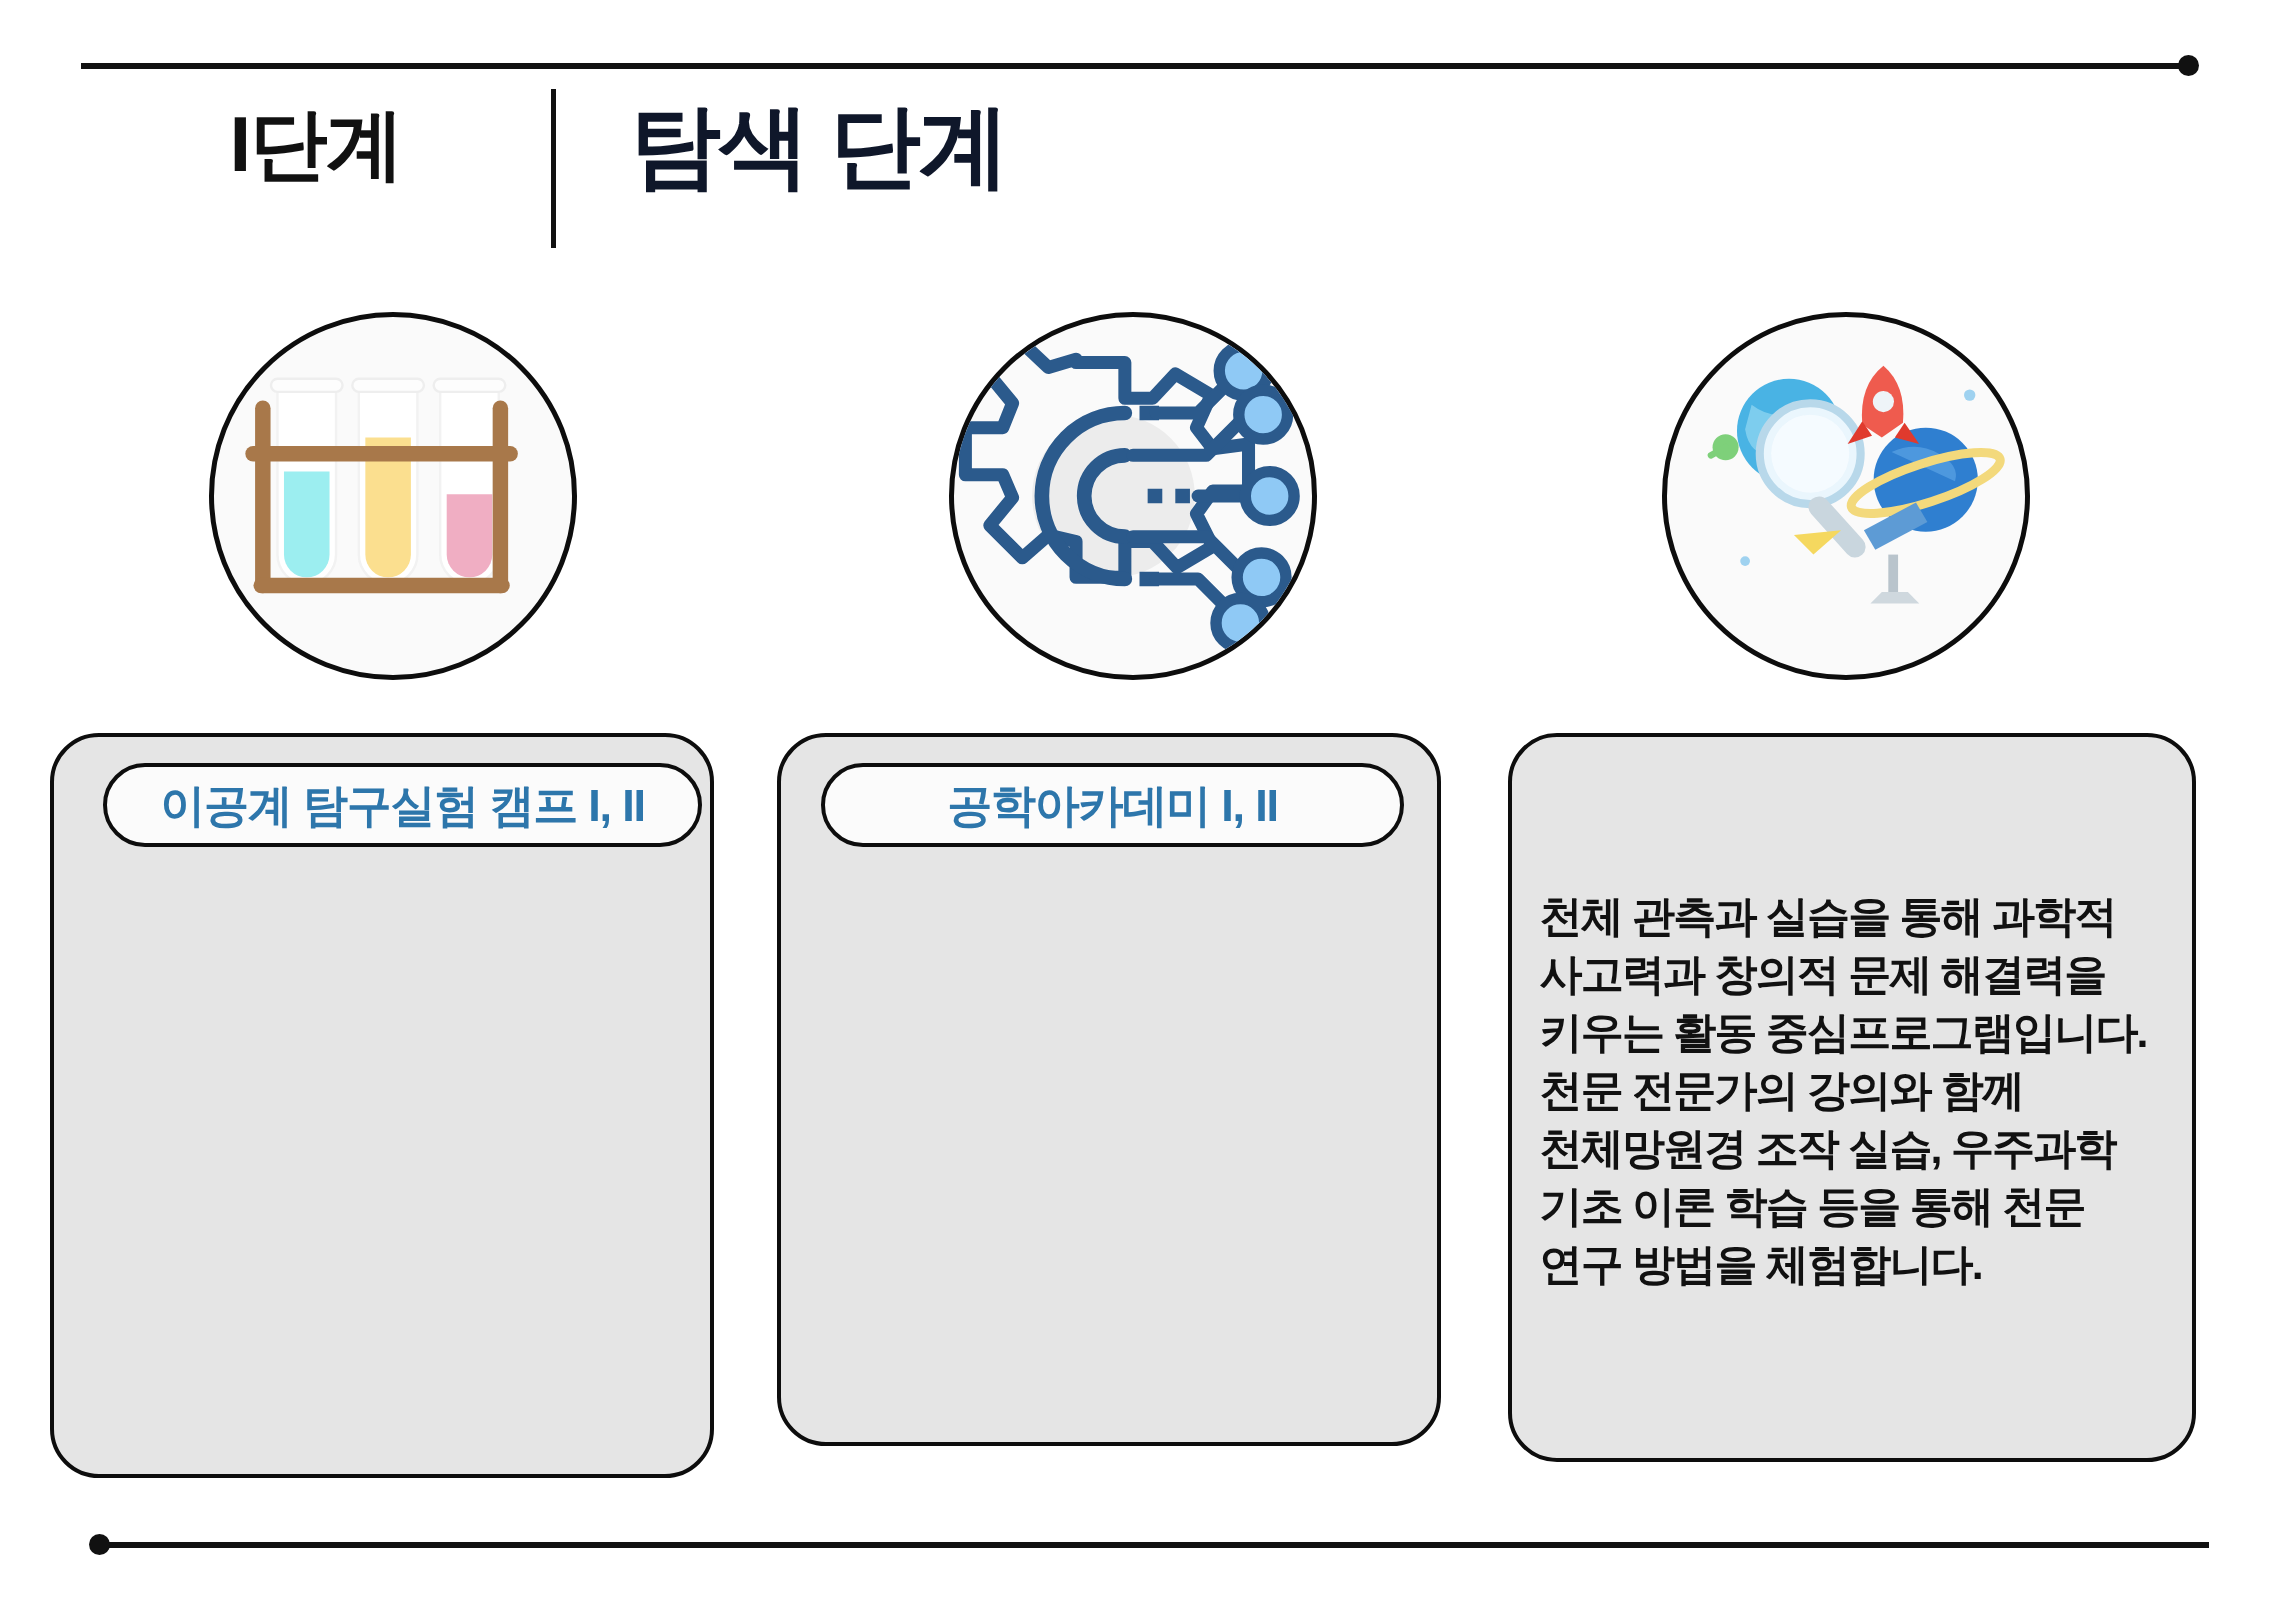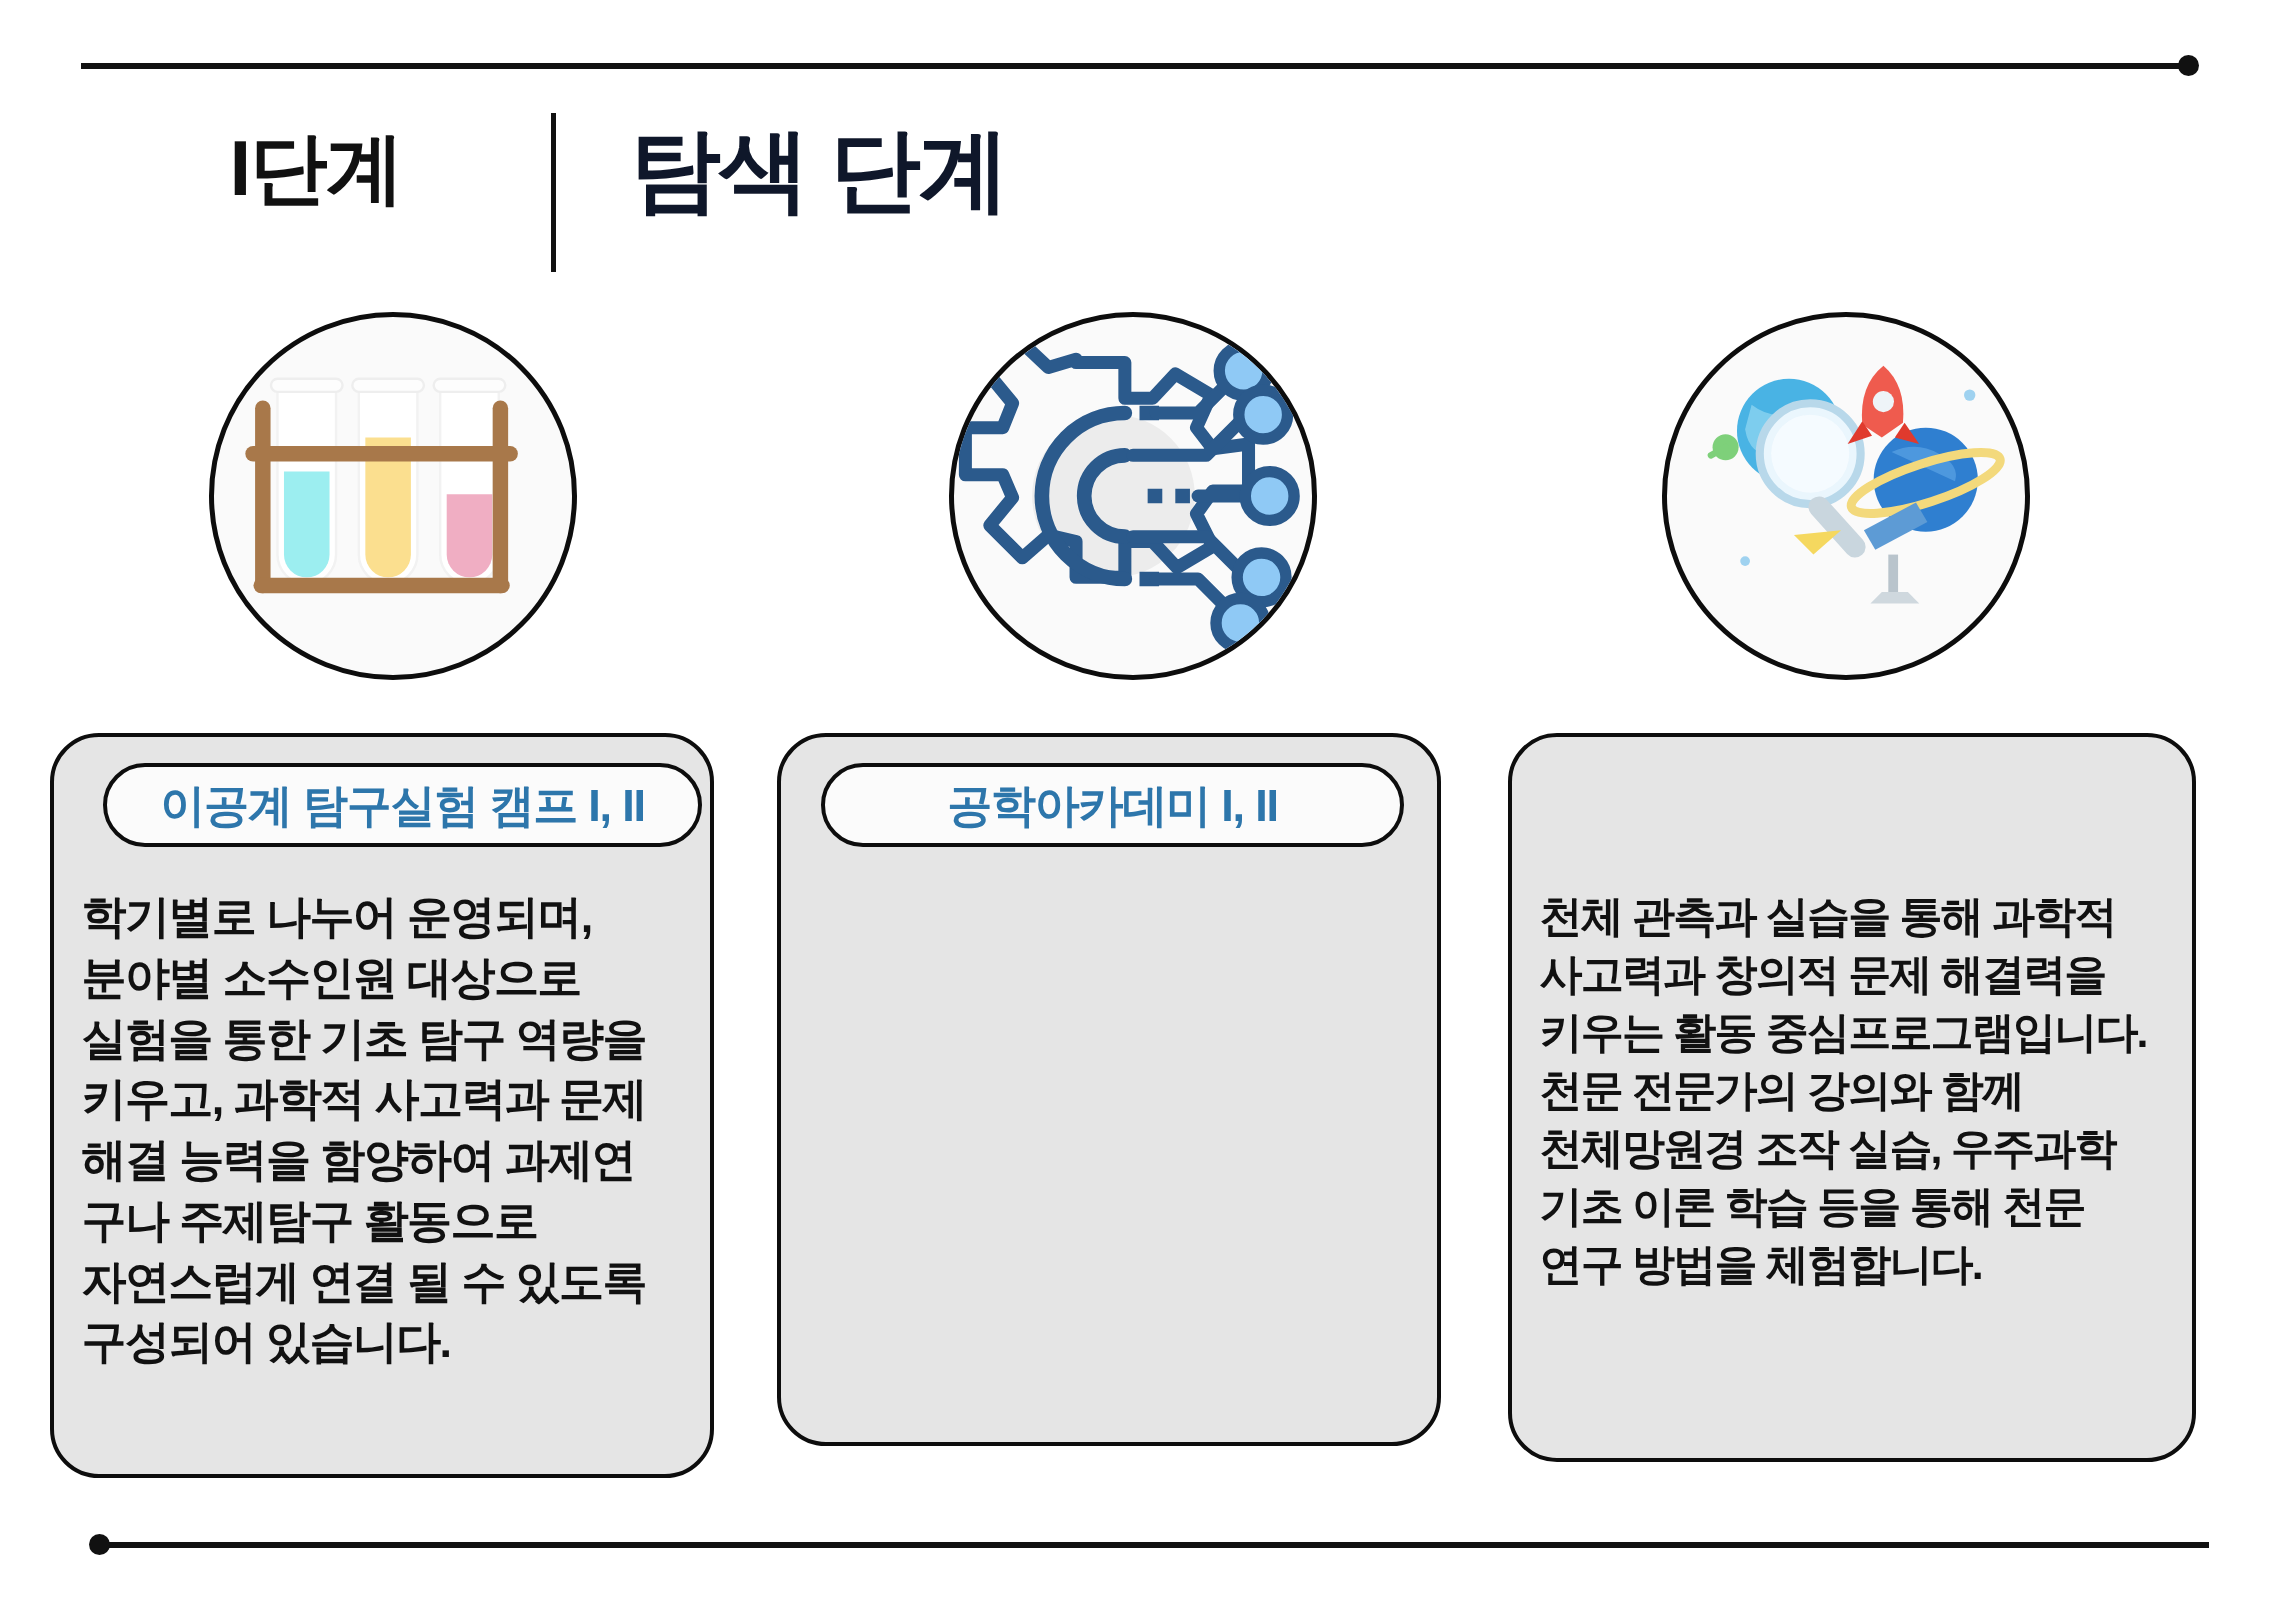--- a/index.html
+++ b/index.html
@@ -40,21 +40,20 @@
 
   
   .header {
     position: absolute;
     top: 89px;
     left: 81px;
     width: 1376px;
     height: 162px;
     display: flex;
     align-items: flex-start;
-    margin-top: 24px;
   }
   .header-stage {
     width: 470px;
     text-align: center;
     font-size: 78px;
     font-weight: bold;
     line-height: 1.25;
     color: #111111;
     letter-spacing: -1.6px;
     padding-top: 6.5px;
@@ -270,28 +269,20 @@
       </svg>
     </div>
   </div>
 
   <div class="cards">
 
     <div class="card card-1">
       <div class="card-title-pill">
         <span class="card-title-text">이공계 탐구실험 캠프 I, II</span>
       </div>
-      <div class="card-body"> 학기별로 나누어 운영되며,
-분야별 소수인원 대상으로
-실험을 통한 기초 탐구 역량을
-키우고, 과학적 사고력과 문제
-해결 능력을 함양하여 과제연
-구나 주제탐구 활동으로
-자연스럽게 연결 될 수 있도록
-구성되어 있습니다.</div>
     </div>
 
     <div class="card card-2">
       <div class="card-title-pill">
         <span class="card-title-text">공학아카데미 I, II</span>
       </div>
     </div>
 
     <div class="card card-3">
       <div class="card-body"> 천체 관측과 실습을 통해 과학적

